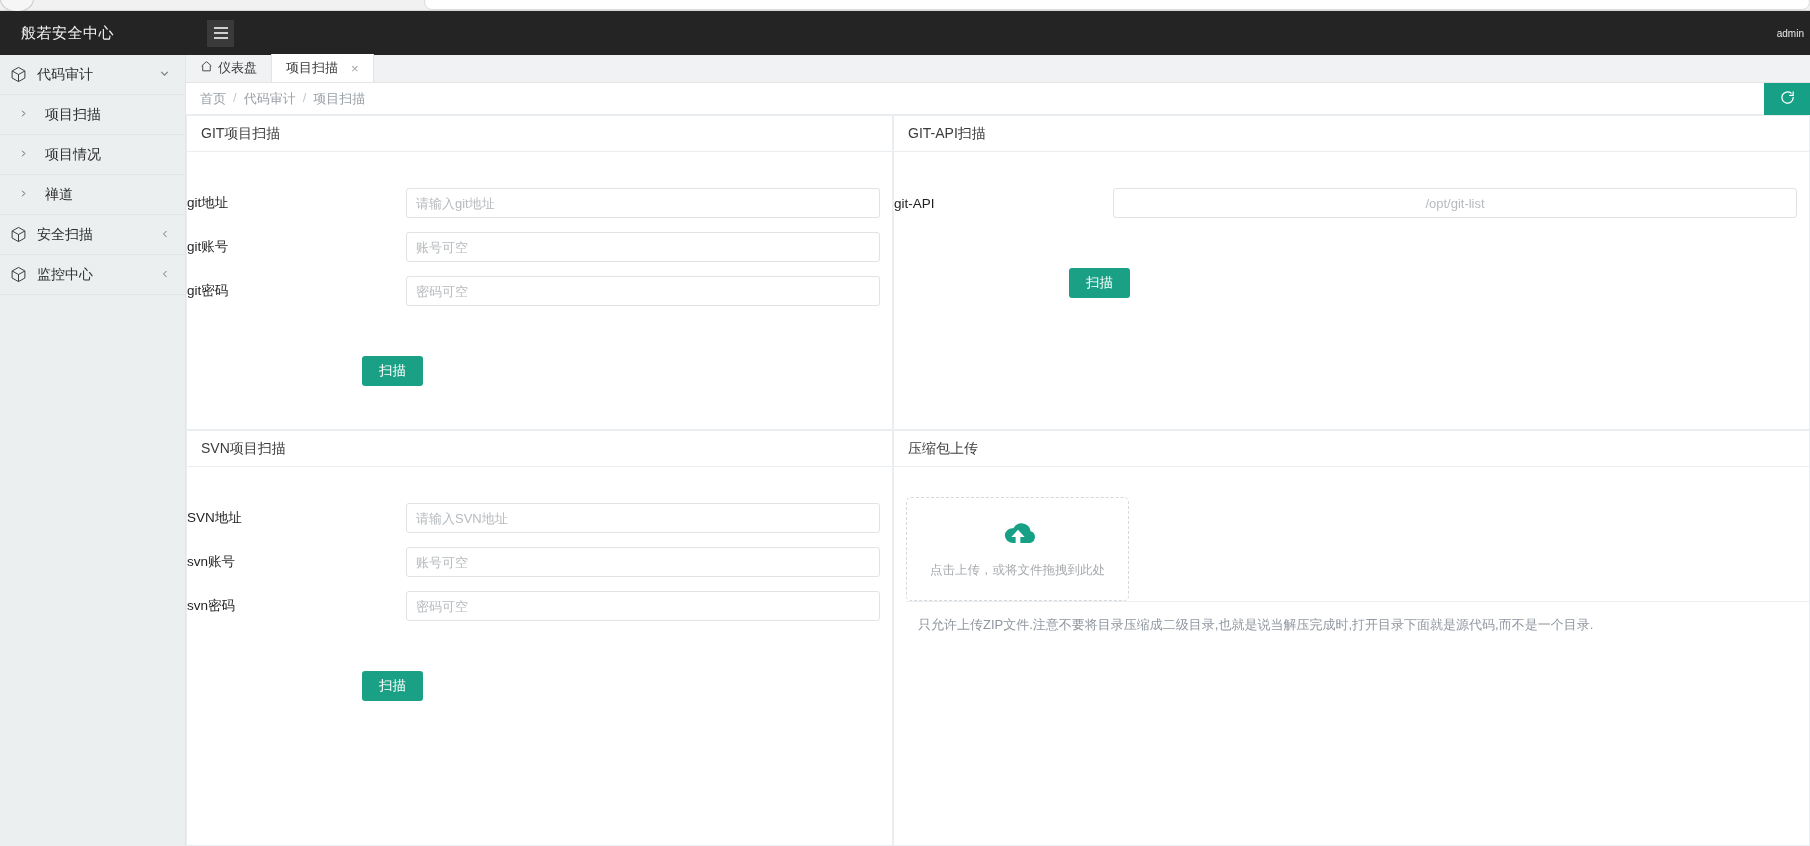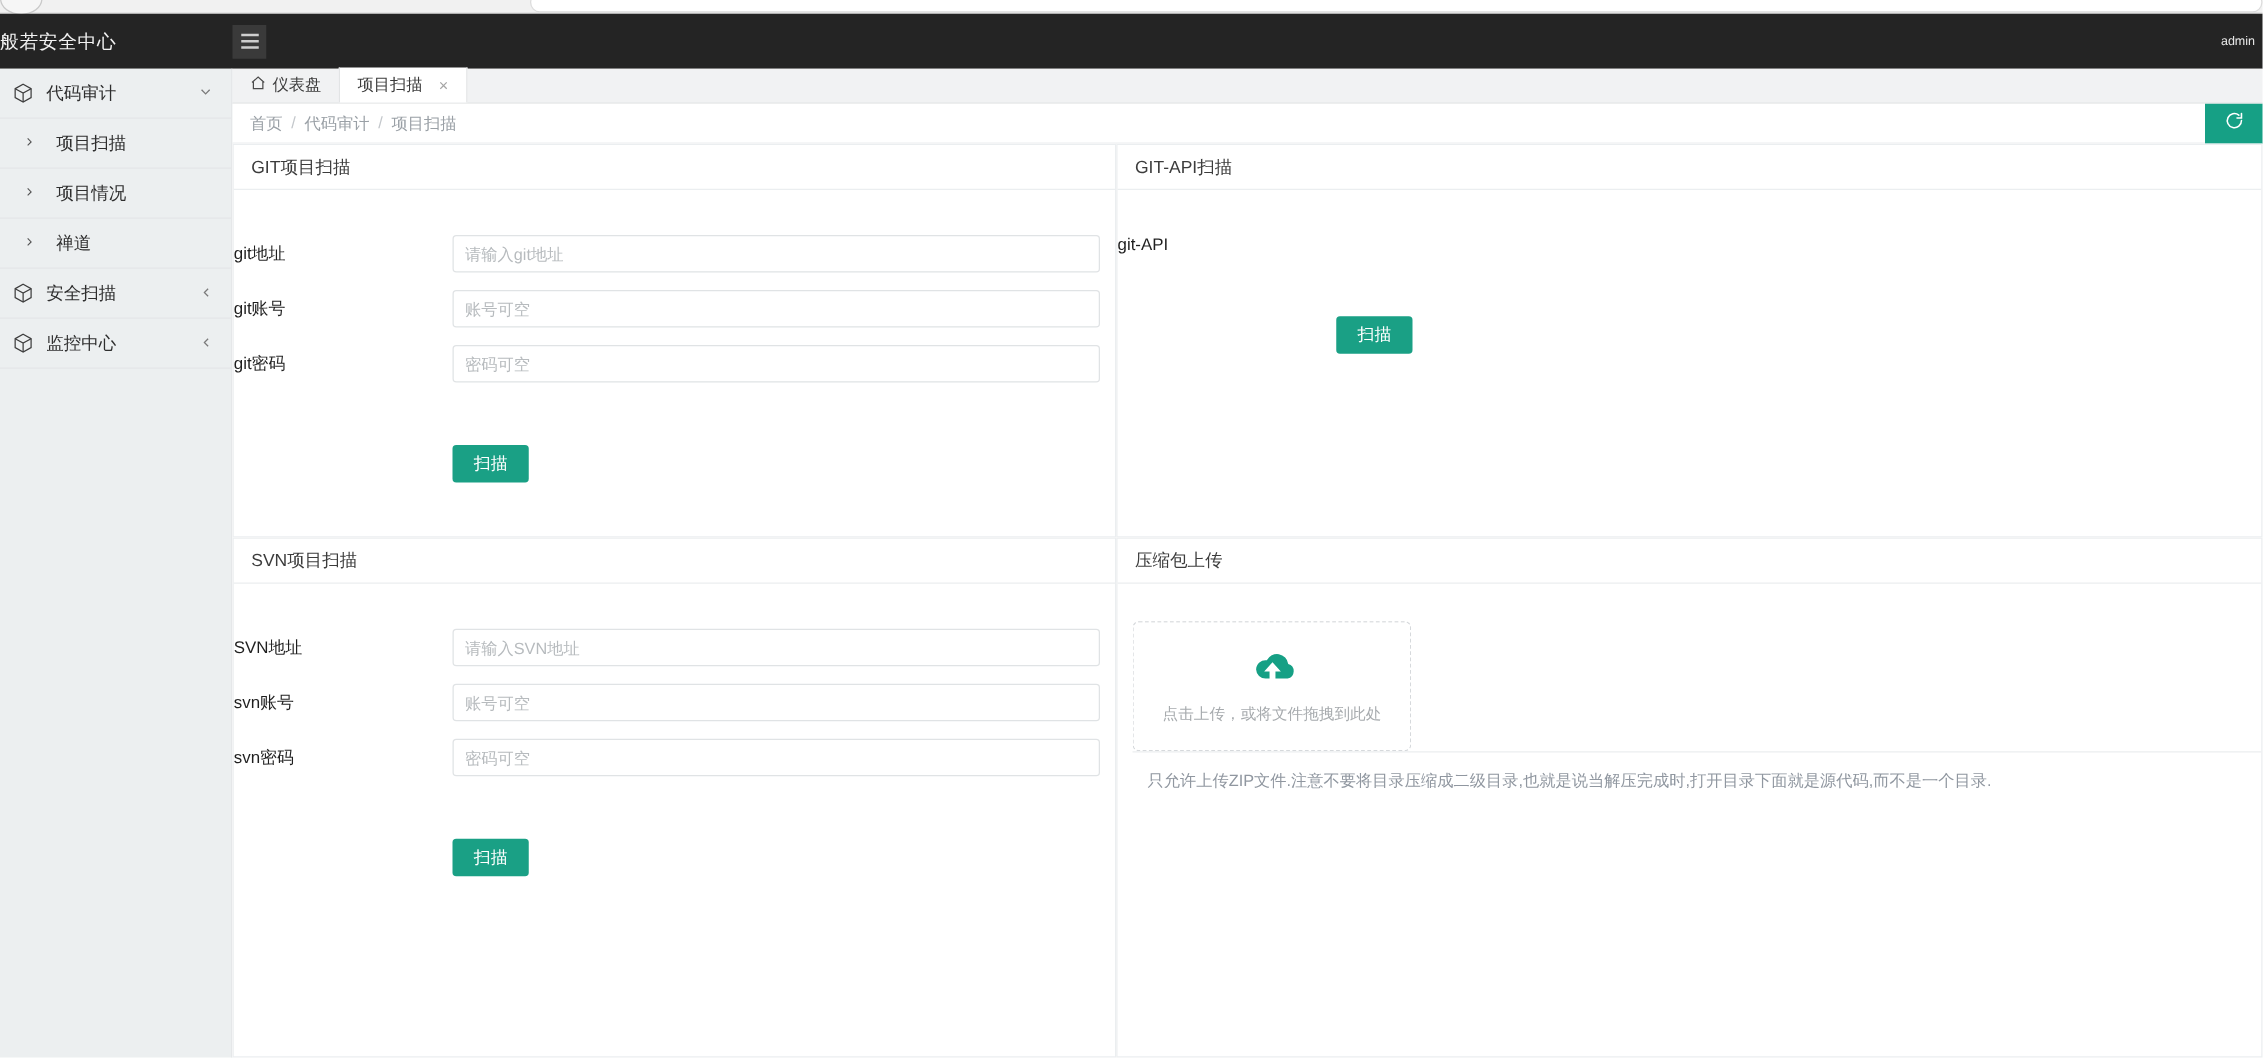--- a/index.html
+++ b/index.html
@@ -32,21 +32,21 @@
 
   
   .topbar {
     position: absolute; top: 11px; left: 0;
     width: 1810px; height: 44px;
     background: #242424;
     display: flex; align-items: center;
   }
   .brand {
     width: 186px; 
-    color: #f2f2f2; font-size: 15px; letter-spacing: .5px;
+    color: #f2f2f2; font-size: 15px; letter-spacing: .5px; margin-left: 21px;
   }
   .hamburger-btn {
     width: 27px; height: 27px;
     background: #3a3a3a;
     display: flex; flex-direction: column;
     align-items: center; justify-content: center; gap: 3px;
     cursor: pointer;
   }
   .hamburger-btn i {
     display: block; width: 14px; height: 2px; background: #cfcfcf;
@@ -162,20 +162,21 @@
   }
   .form-input {
     flex: 1; margin-right: 12px;
     height: 30px;
     border: 1px solid #e0e3e5; border-radius: 3px;
     background: #fff;
     font-size: 13px; color: #333;
     padding: 0 9px;
     font-family: "Liberation Sans", "DejaVu Sans", sans-serif;
     outline: none;
+    margin-left: 44px;
   }
   .form-input::placeholder { color: #b7bbbe; }
   .form-input.centered { text-align: center; }
   .form-actions { display: flex; }
   .form-actions .spacer { width: 175px; }
   .btn-scan {
     height: 30px; padding: 0 17px;
     background: #1aa085; color: #ffffff;
     border: none; border-radius: 3px;
     font-size: 13.5px; cursor: pointer;
@@ -353,20 +354,21 @@
         <button class="btn-scan">扫描</button>
       </div>
     </div>
   </div>
 
   <div class="panel p-tr">
     <div class="panel-head">GIT-API扫描</div>
     <div class="panel-body">
       <div class="form-row">
         <div class="form-label">git-API</div>
+        <input class="form-input centered" type="text" placeholder="/opt/git-list" style="">
       </div>
       <div class="form-actions">
         <div class="spacer"></div>
         <button class="btn-scan">扫描</button>
       </div>
     </div>
   </div>
 
   <div class="panel p-bl">
     <div class="panel-head">SVN项目扫描</div>

